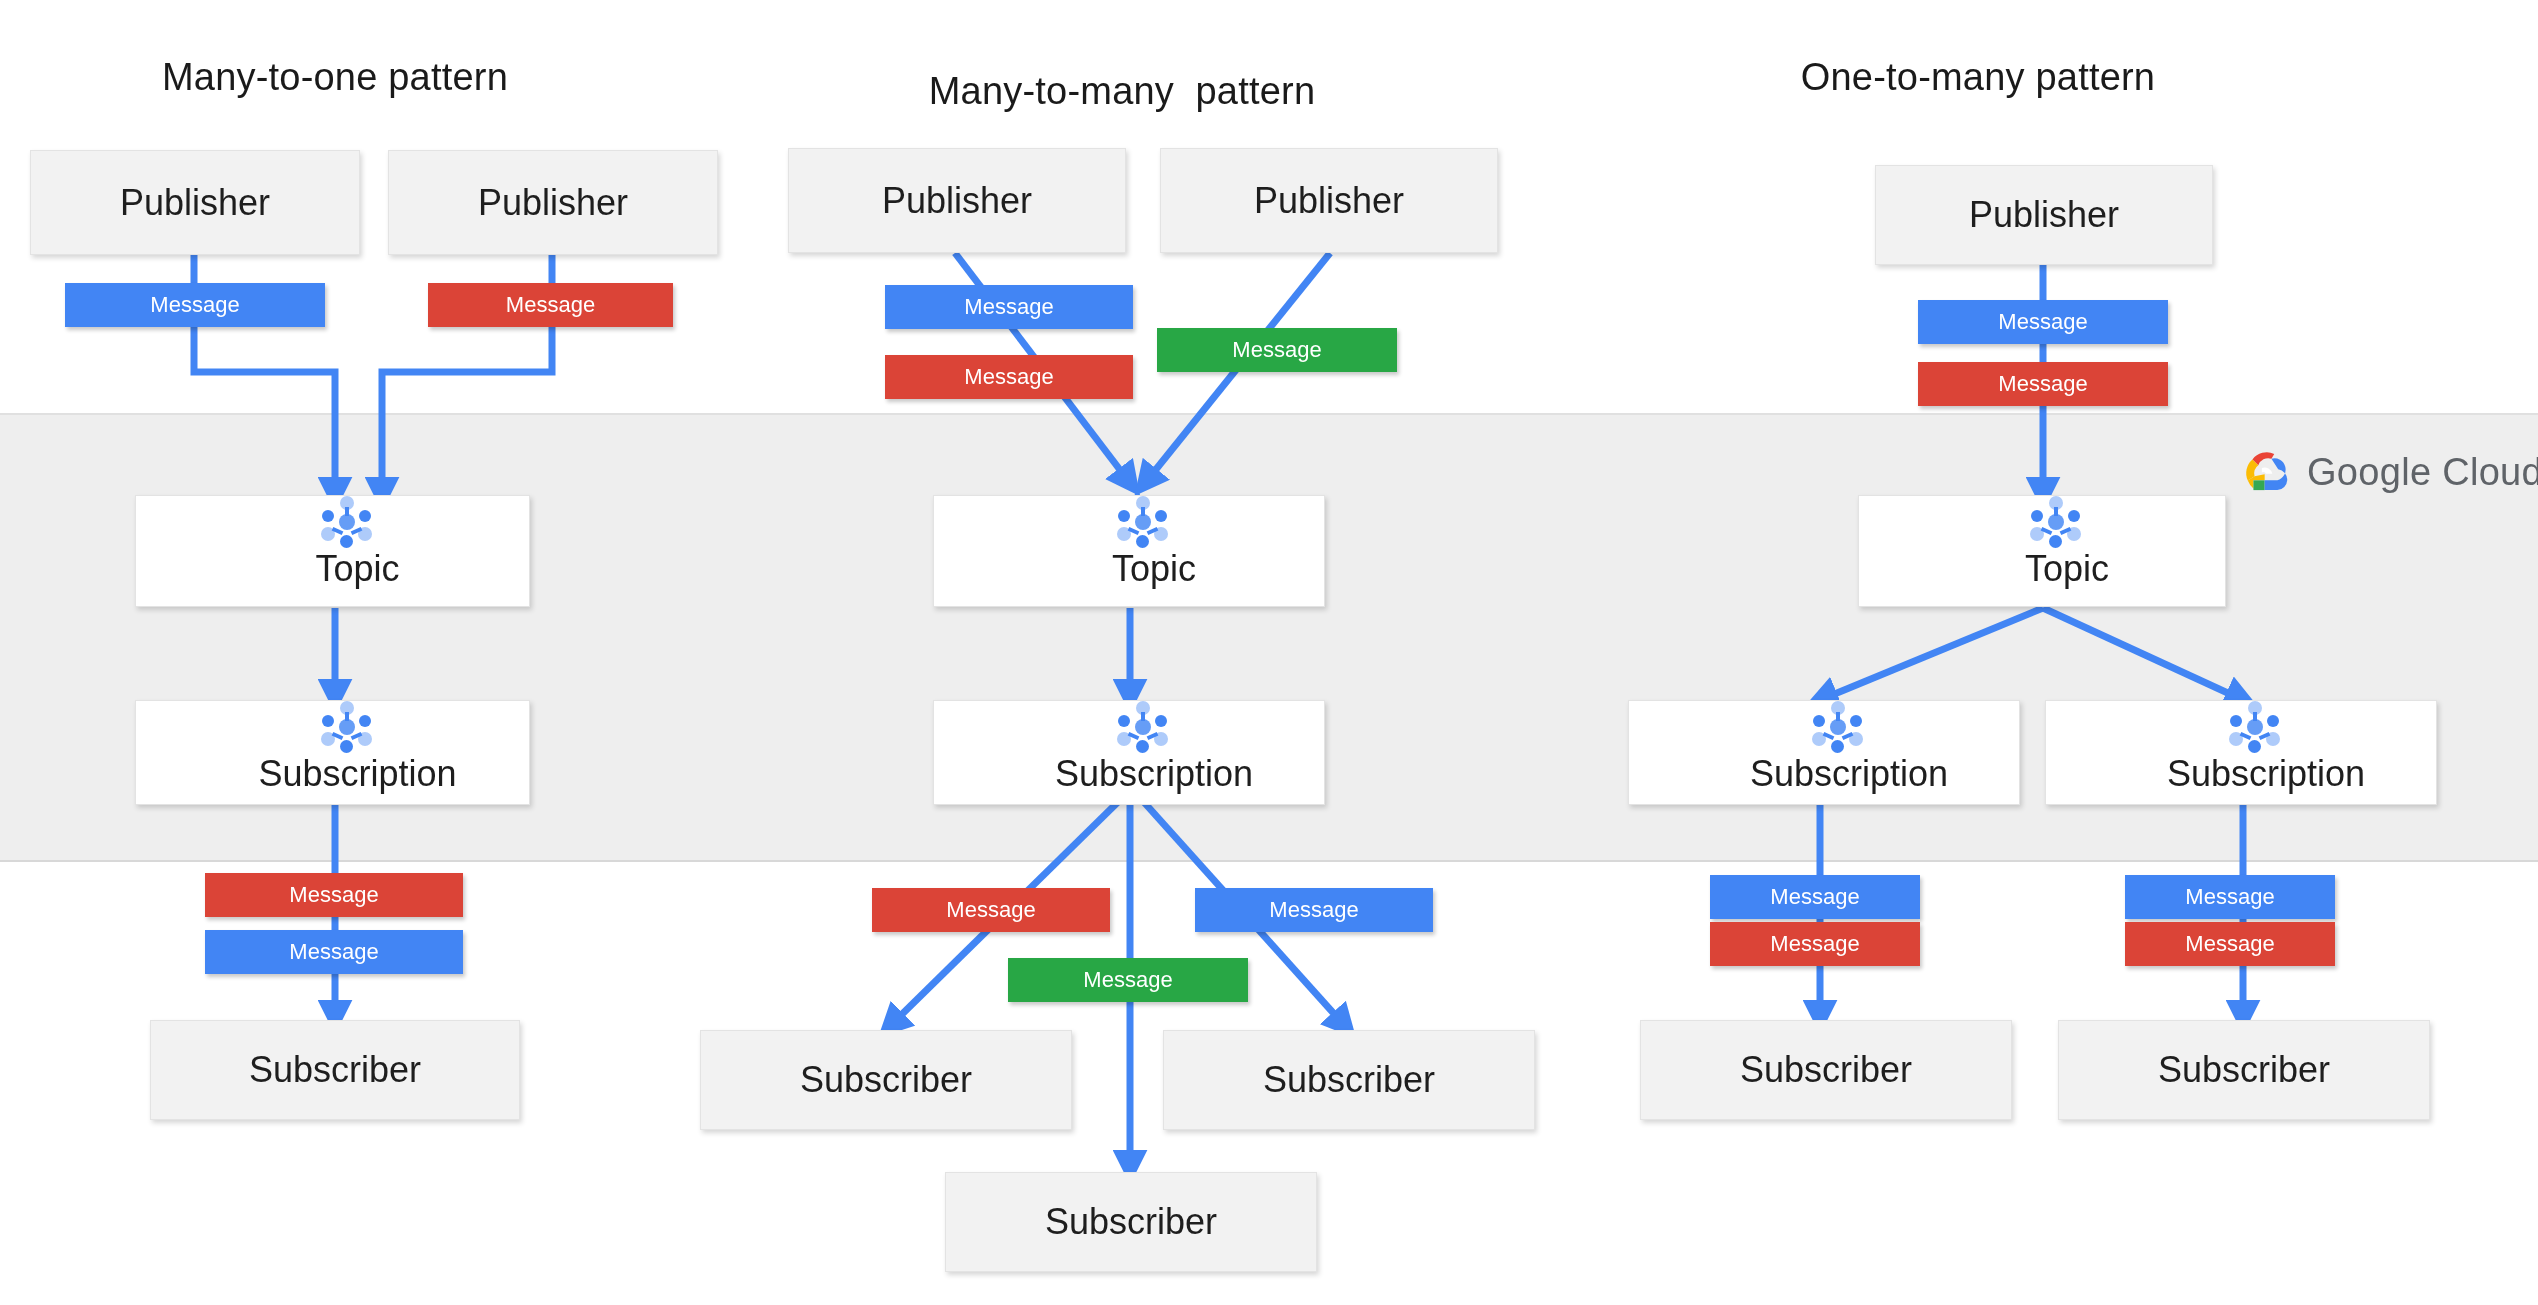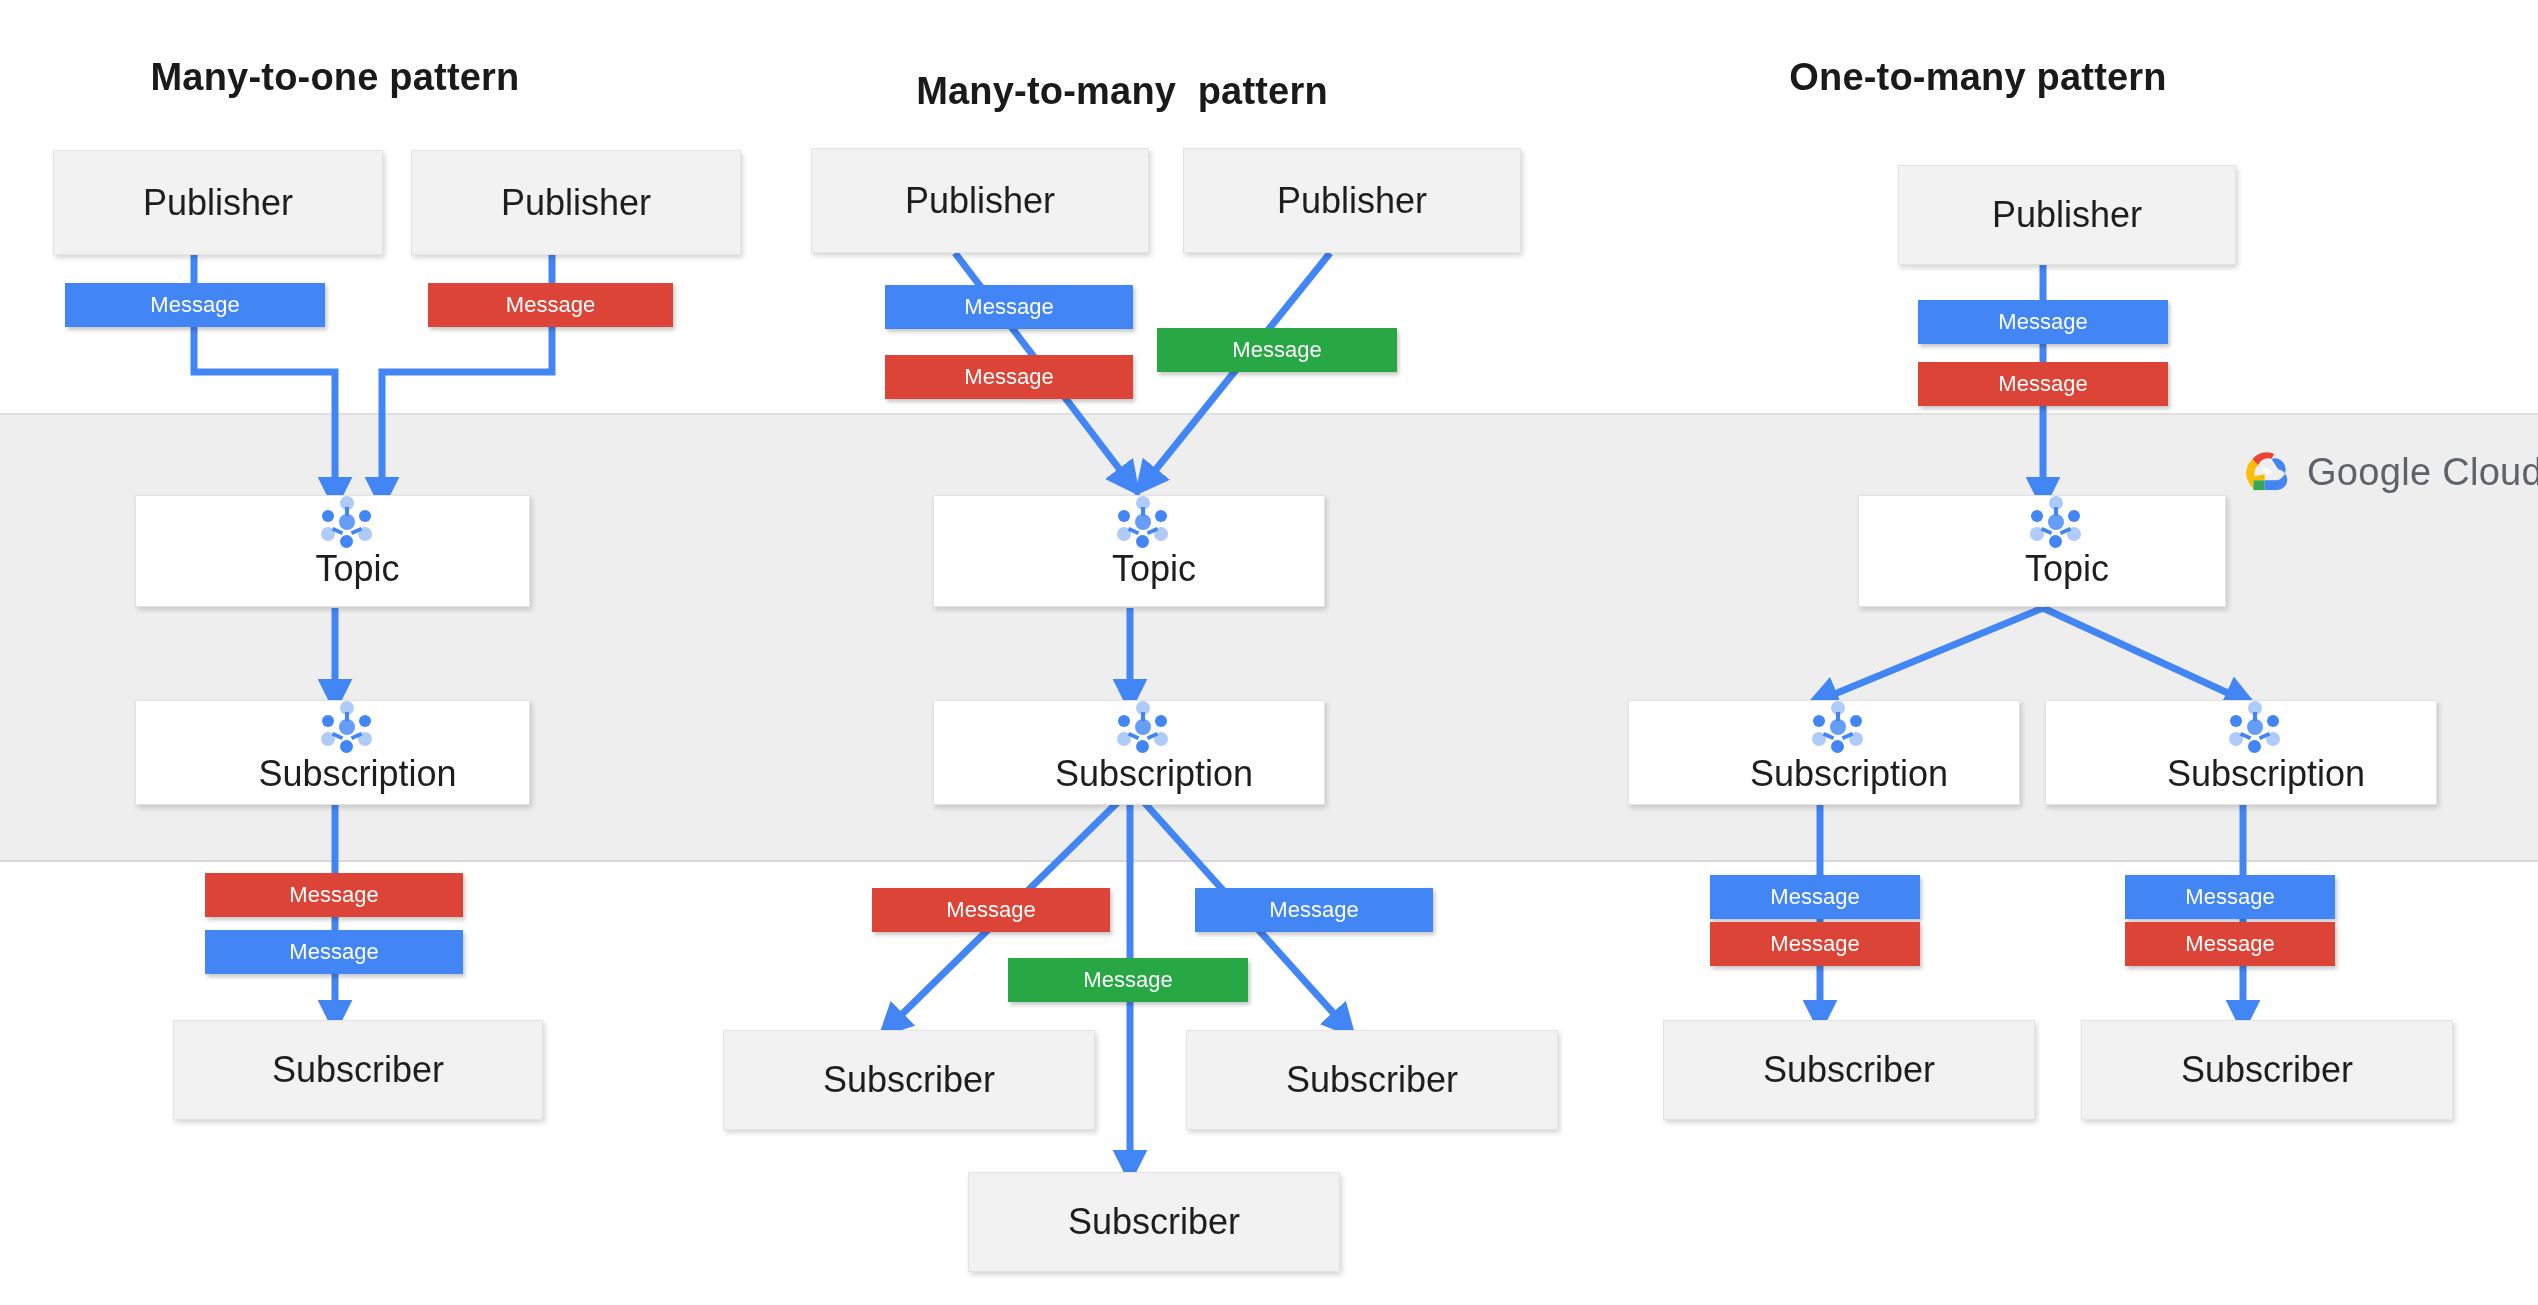--- a/index.html
+++ b/index.html
@@ -28,38 +28,36 @@
   }
 
   
   .section-title {
     position: absolute;
     text-align: center;
     font-size: 38px;
     color: #1a1a1a;
     letter-spacing: .2px;
     white-space: pre;
-    font-weight: bold;
   }
 
   
   .node {
     position: absolute;
     box-sizing: border-box;
     display: flex;
     align-items: center;
     justify-content: center;
     border: 1px solid #e3e3e3;
     box-shadow: 2px 3px 5px rgba(0,0,0,.16);
     font-size: 36px;
     color: #1e1e1e;
   }
   .node.plain {            
     background: #f2f2f2;
-    margin-left: 23px;
   }
   .node.gcp {              
     background: #ffffff;
     justify-content: flex-start;
     padding-left: 28px;
     flex-direction: column;
   }
   .node.gcp .label { margin-left: 22px; }
 
   

